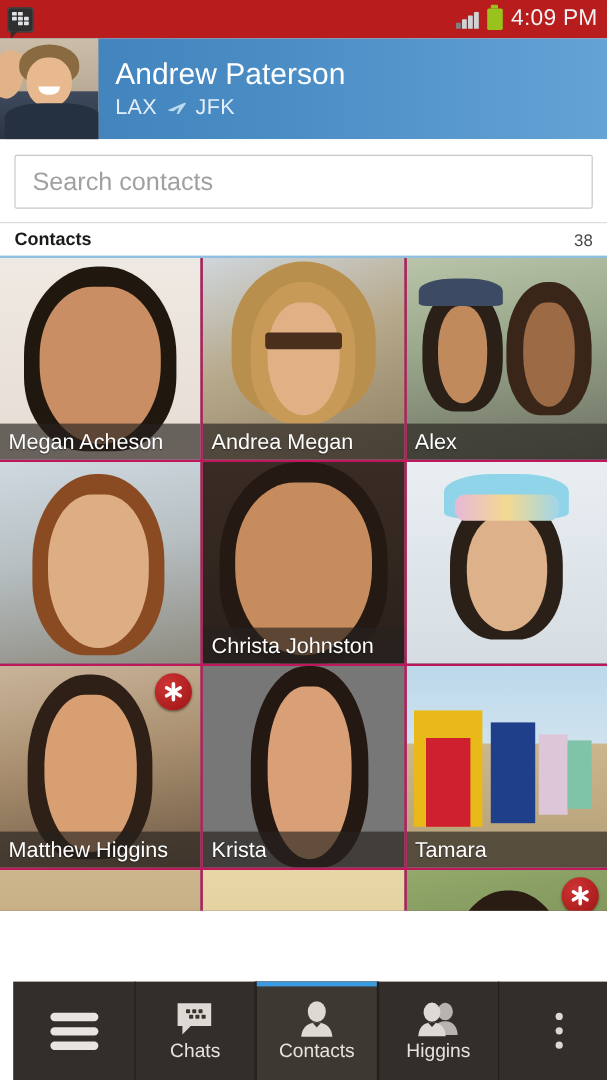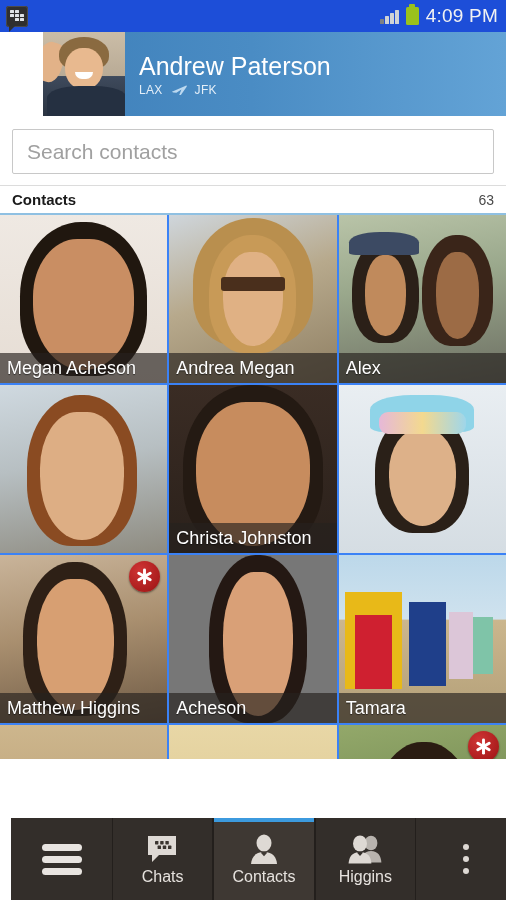--- a/index.html
+++ b/index.html
@@ -6,21 +6,21 @@
   html,body {
     width:506px; height:900px;
     background:#ffffff;
     font-family:"Liberation Sans", sans-serif;
     overflow:hidden;
   }
   #app { position:relative; width:506px; height:900px; overflow:hidden; background:#fff; }
 
   
   .statusbar {
-    height:32px; background:#1d4ed8;
+    height:32px; background:#b91c1c;
     display:flex; align-items:center; justify-content:space-between;
     padding:0 8px 0 6px;
   }
   .sb-left { display:flex; align-items:center; gap:5px; }
   .bbm-badge {
     width:22px; height:21px; position:relative;
     background:#2f2f2f; border-radius:3px;
     box-shadow:inset 0 0 0 1px #4a4a4a;
   }
   .bbm-badge::after {
@@ -44,21 +44,20 @@
   .signal b:nth-child(4){height:14px;}
   .battery { position:relative; width:13px; height:18px; background:#9ac21c; border-radius:1.5px; }
   .battery::before { content:""; position:absolute; top:-3px; left:3.5px; width:6px; height:3px; background:#9ac21c; border-radius:1px 1px 0 0; }
   .clock { color:#f2f2f2; font-size:19px; letter-spacing:0.2px; }
 
   
   .profile {
     height:85px; display:flex; align-items:stretch;
     background:linear-gradient(to right,#3f80ba 0%, #4a8cc4 45%, #63a3d6 100%);
     border-bottom:1px solid #ffffff;
-    margin-left:43px;
   }
   .avatar {
     width:82px; flex:0 0 82px; position:relative; overflow:hidden;
     background:#b6a894;
   }
   .av-bg { position:absolute; inset:0;
     background:
       linear-gradient(to bottom,#cbbda7 0%, #b9ab96 52%, #3e4a5c 53%, #2b3442 100%);
   }
   .av-hair { position:absolute; left:16px; top:5px; width:50px; height:34px;
@@ -68,21 +67,21 @@
   .av-arm { position:absolute; left:-6px; top:10px; width:26px; height:40px;
     background:#e2b288; border-radius:40%; transform:rotate(18deg); }
   .av-shirt { position:absolute; left:4px; bottom:0; width:80px; height:30px;
     background:#253041; border-radius:40% 40% 0 0; }
   .av-smile { position:absolute; left:32px; top:40px; width:18px; height:7px;
     background:#fff; border-radius:0 0 9px 9px; }
 
   .prof-text { flex:1; display:flex; flex-direction:column; justify-content:center; padding-left:14px; }
   .prof-name { color:#ffffff; font-size:25px; line-height:29px; font-weight:400; }
   .prof-status { display:flex; align-items:center; gap:7px; margin-top:2px; }
-  .prof-status span { color:#e3eef8; font-size:12px; letter-spacing:0.3px; }
+  .prof-status span { color:#e3eef8; font-size:18px; letter-spacing:0.3px; }
   .plane-icon { width:18px; height:14px; display:inline-block; }
 
   
   .search-wrap { padding:12px 12px 11px; background:#fff; }
   .search-box {
     height:45px; border:1px solid #c8c8c8; border-radius:2px;
     background:#fff; display:flex; align-items:center; padding:2px 14px;
   }
   .search-box input {
     border:0; outline:0; width:100%; font-size:21px; color:#222;
@@ -93,21 +92,21 @@
   
   .section {
     height:28px; display:flex; align-items:center; justify-content:space-between;
     padding:0 12px; border-top:1px solid #dcdcdc; background:#fff;
   }
   .section-title { font-size:15px; font-weight:bold; color:#1a1a1a; }
   .section-count { font-size:14px; color:#4a4a4a; }
   .accent-rule { height:2px; background:#8fc0e2; }
 
   
-  .grid-clip { height:544px; overflow:hidden; background:#3b82f6; position:relative; }
+  .grid-clip { height:544px; overflow:hidden; background:#be185d; position:relative; }
   .grid { display:grid; grid-template-columns:repeat(3,1fr); gap:2px; }
   .tile { position:relative; width:100%; height:168px; overflow:hidden; background:#777; }
   .tile .photo { position:absolute; inset:0; }
   .namebar {
     position:absolute; left:0; right:0; bottom:0; height:30px;
     background:rgba(38,34,30,0.66);
     display:flex; align-items:center; padding:0 7px;
   }
   .namebar span {
     color:#fff; font-size:18px; white-space:nowrap; overflow:hidden;
@@ -196,21 +195,21 @@
   </div>
 
   <div class="search-wrap">
     <div class="search-box">
       <input type="text" placeholder="Search contacts" style="">
     </div>
   </div>
 
   <div class="section">
     <div class="section-title">Contacts</div>
-    <div class="section-count">63</div>
+    <div class="section-count">38</div>
   </div>
   <div class="accent-rule"></div>
 
   <div class="grid-clip">
     <div class="grid" id="grid">
         <div class="tile">
           <div class="photo" style="background:linear-gradient(180deg,#efe9e3 0%,#e6ddd4 100%);">
             <div style="position:absolute;left:12%;top:4%;width:76%;height:92%;
       background:#20170f;border-radius:48% 48% 40% 40%;"></div>
      <div style="position:absolute;left:20%;top:14%;width:60%;height:78%;
@@ -299,21 +298,21 @@
           </div>
         </div>
         <div class="tile">
           <div class="photo" style="background:linear-gradient(170deg,#9fbf6a 0%,#7ea martin 0%,#6f9348 60%,#3c4a28 100%);">
             <div style="position:absolute;left:24%;top:0%;width:58%;height:100%;
       background:#241813;border-radius:48% 48% 40% 40%;"></div>
      <div style="position:absolute;left:32%;top:10%;width:42%;height:86%;
       background:#d9a077;border-radius:44% 44% 50% 50%;"></div>
           </div>
           <div class="namebar">
-            <span>Acheson</span>
+            <span>Krista</span>
           </div>
         </div>
         <div class="tile">
           <div class="photo" style="background:linear-gradient(180deg,#bcd8ea 0%,#cfe2ee 38%,#cbb68d 39%,#b39f78 100%);">
             <div style="position:absolute;left:4%;top:22%;width:34%;height:58%;background:#e8b918;"></div>
               <div style="position:absolute;left:10%;top:36%;width:22%;height:44%;background:#cf2030;"></div>
               <div style="position:absolute;left:42%;top:28%;width:22%;height:50%;background:#1f3f8a;"></div>
               <div style="position:absolute;left:66%;top:34%;width:14%;height:40%;background:#dcc6d8;"></div>
               <div style="position:absolute;left:80%;top:37%;width:12%;height:34%;background:#7fc4a8;"></div>
           </div>

